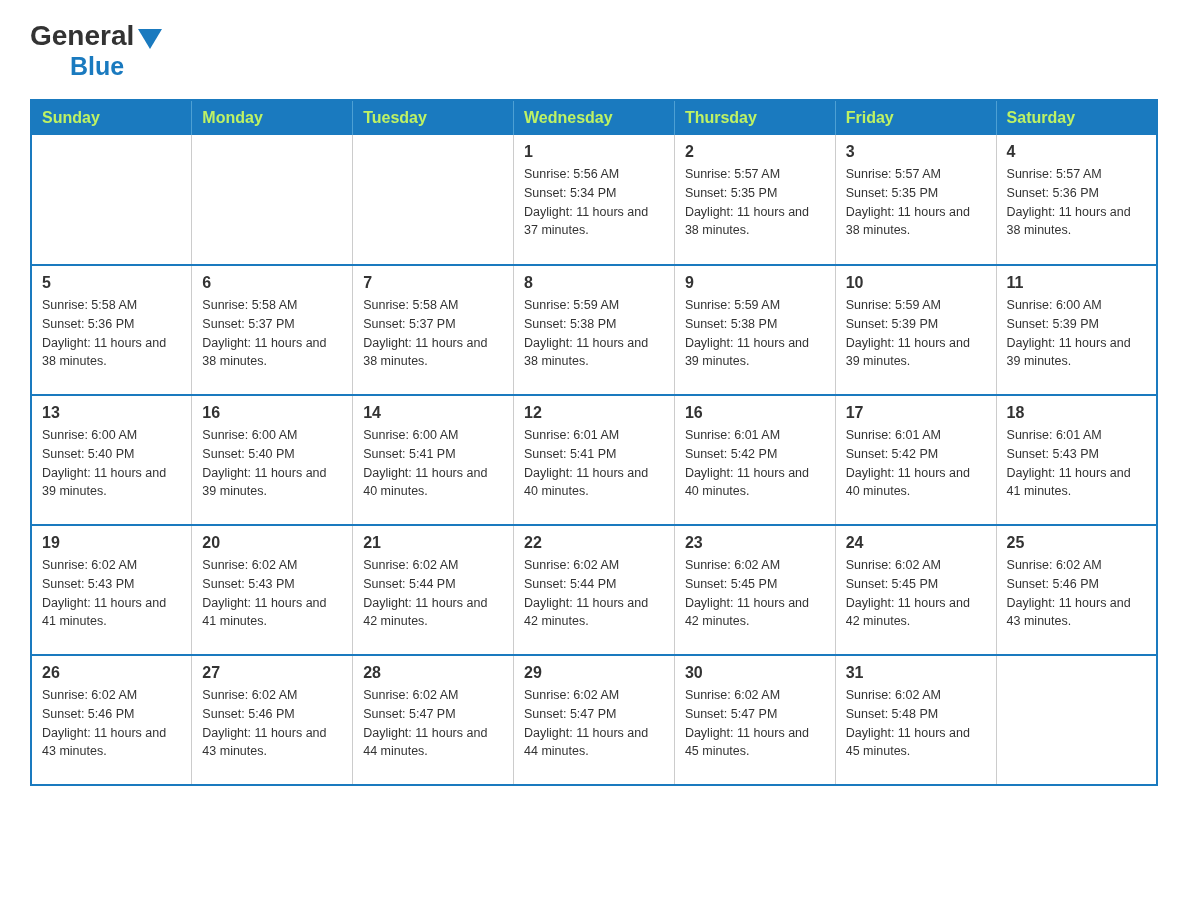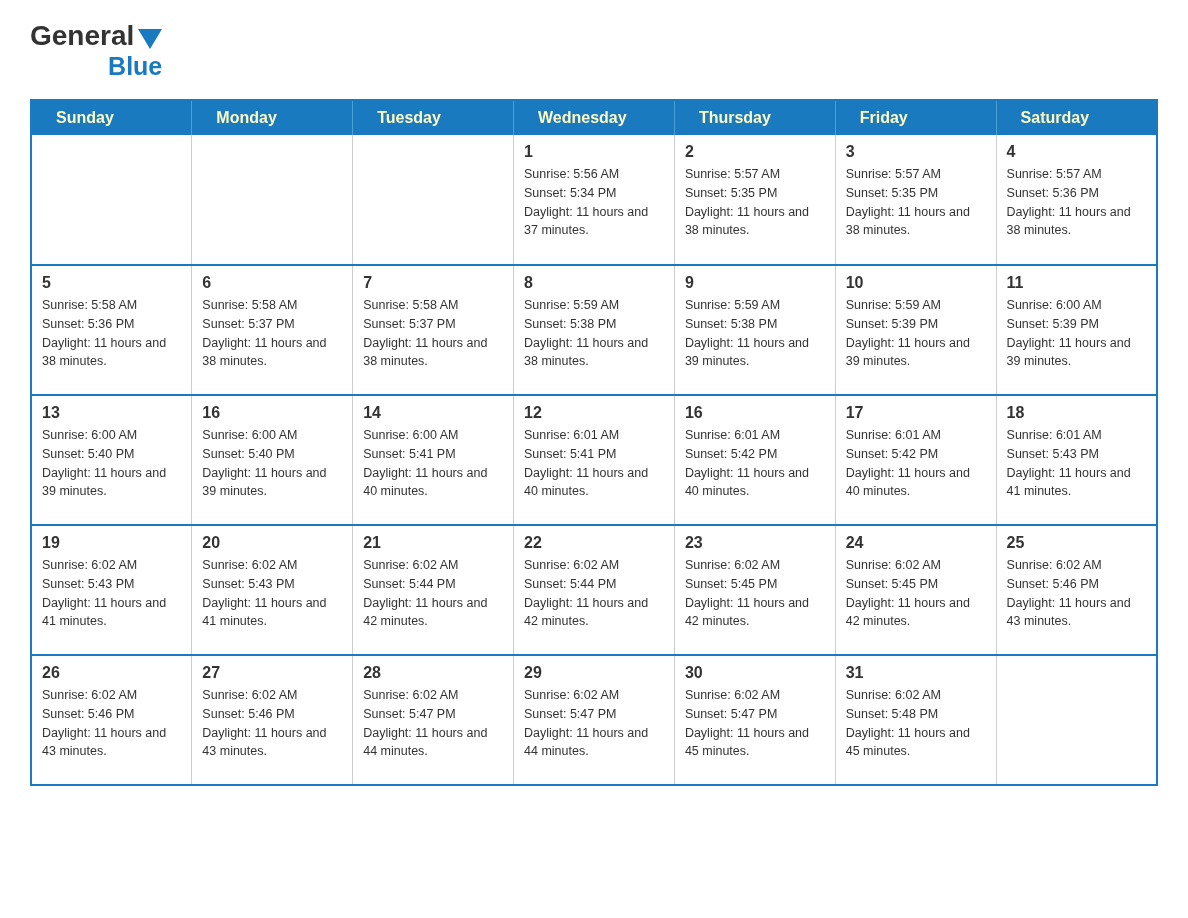--- a/index.html
+++ b/index.html
@@ -13,21 +13,21 @@
     }
     .header {
       display: flex;
       justify-content: space-between;
       align-items: flex-start;
       margin-bottom: 18px;
     }
     .logo {
       display: flex;
       flex-direction: column;
-      align-items: flex-end;
+      align-items: center;
     }
     .logo-top {
       display: flex;
       align-items: center;
     }
     .logo-general {
       font-size: 28px;
       font-weight: bold;
       color: #333;
     }
@@ -60,24 +60,24 @@
       color: #555;
       margin-top: 4px;
     }
     .calendar {
       width: 100%;
       border-collapse: collapse;
       border: 2px solid #1a7abf;
     }
     .calendar thead tr th {
       background-color: #1a7abf;
-      color: #fef9c3;
+      color: #bef264;
       font-size: 16px;
       font-weight: bold;
-      padding: 8px 24px;
+      padding: 8px 10px;
       text-align: left;
       border-right: 1px solid #4da0d4;
     }
     .calendar thead tr th:last-child {
       border-right: none;
       margin-left: 28px;
     }
     .calendar tbody tr td {
       vertical-align: top;
       padding: 8px 10px;

